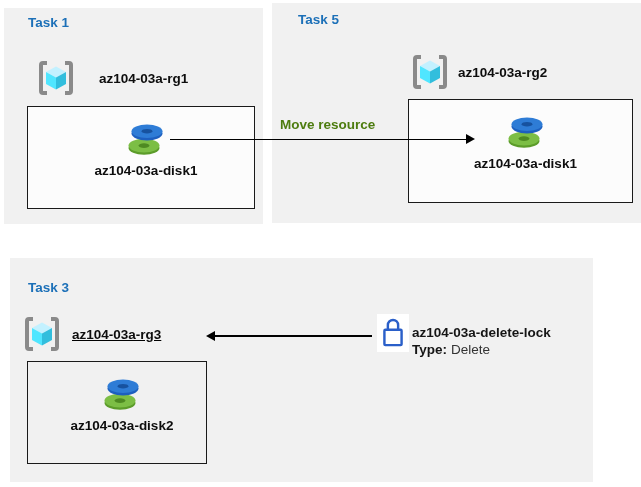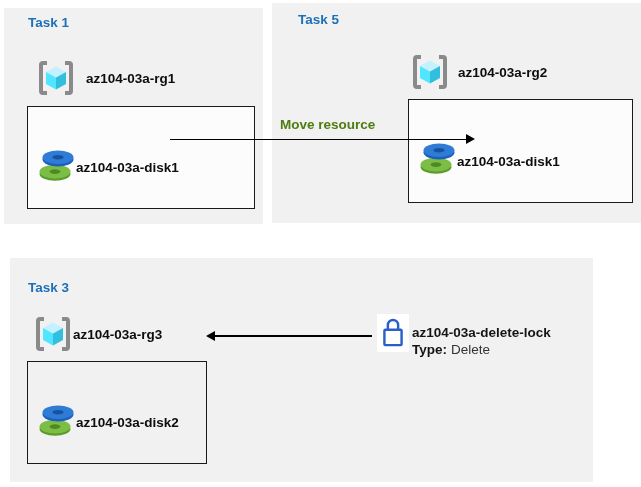--- a/index.html
+++ b/index.html
@@ -6,21 +6,21 @@
   body{
     width:641px;height:487px;position:relative;background:#ffffff;
     font-family:"Liberation Sans", sans-serif;overflow:hidden;
   }
   .panel{position:absolute;background:#F1F1F1;}
   .panel-title{position:absolute;font-weight:bold;font-size:13.5px;color:#1C70B8;}
   .rg-row{position:absolute;display:flex;align-items:center;}
   .rg-label{font-weight:bold;font-size:13.5px;color:#0d0d0d;white-space:nowrap;}
   .resource-box{
     position:absolute;border:1.5px solid #1a1a1a;box-sizing:border-box;
-    display:flex;flex-direction:row;align-items:center;padding-top:14px;padding-left:10px;
+    display:flex;flex-direction:column;align-items:center;padding-top:14px;padding-left:10px;
   }
   .resource-box.white{background:#FCFCFC;}
   .res-label{font-weight:bold;font-size:13.5px;color:#0d0d0d;margin-top:6px;white-space:nowrap;}
   .arrow-line{position:absolute;height:1.5px;background:#000;}
   .arrow-head-right{
     position:absolute;width:0;height:0;
     border-top:5px solid transparent;border-bottom:5px solid transparent;
     border-left:9px solid #000;
   }
   .arrow-head-left{
@@ -38,21 +38,21 @@
   .lock-type-label{font-weight:bold;}
   .lock-type-value{margin-left:4px;font-weight:normal;color:#333;}
   svg{display:block;}
 </style>
 </head>
 <body>
 
 <div class="panel" style="left:4px;top:8px;width:259px;height:216px;">
   <div class="panel-title" style="left:24px;top:7px;">Task 1</div>
 
-  <div class="rg-row" style="left:32px;top:52px;gap:10px;">
+  <div class="rg-row" style="left:32px;top:52px;gap:23px;">
     <svg width="40" height="36" viewBox="0 0 40 36">
       <path d="M11 3 H7 Q5 3 5 5 V31 Q5 33 7 33 H11" fill="none" stroke="#8A8A8A" stroke-width="4"></path>
       <path d="M29 3 H33 Q35 3 35 5 V31 Q35 33 33 33 H29" fill="none" stroke="#8A8A8A" stroke-width="4"></path>
       <polygon points="20,6.5 30,12 20,17.5 10,12" fill="#C3F1FF"></polygon>
       <polygon points="10,12 20,17.5 20,29.5 10,24" fill="#50E6FF"></polygon>
       <polygon points="30,12 20,17.5 20,29.5 30,24" fill="#32BEDD"></polygon>
     </svg>
     <span class="rg-label">az104-03a-rg1</span>
   </div>
 
@@ -92,21 +92,21 @@
       <ellipse cx="20" cy="10.2" rx="15.5" ry="6.8" fill="#2E7CD6"></ellipse>
       <ellipse cx="20" cy="10.2" rx="5.4" ry="2.3" fill="#17529F"></ellipse>
     </svg>
     <div class="res-label">az104-03a-disk1</div>
   </div>
 </div>
 
 <div class="panel" style="left:10px;top:258px;width:583px;height:224px;">
   <div class="panel-title" style="left:18px;top:22px;">Task 3</div>
 
-  <div class="rg-row" style="left:23px;top:58px;">
+  <div class="rg-row" style="left:12px;top:58px;gap:10px;text-decoration:underline;">
     <svg width="40" height="36" viewBox="0 0 40 36">
       <path d="M11 3 H7 Q5 3 5 5 V31 Q5 33 7 33 H11" fill="none" stroke="#8A8A8A" stroke-width="4"></path>
       <path d="M29 3 H33 Q35 3 35 5 V31 Q35 33 33 33 H29" fill="none" stroke="#8A8A8A" stroke-width="4"></path>
       <polygon points="20,6.5 30,12 20,17.5 10,12" fill="#C3F1FF"></polygon>
       <polygon points="10,12 20,17.5 20,29.5 10,24" fill="#50E6FF"></polygon>
       <polygon points="30,12 20,17.5 20,29.5 30,24" fill="#32BEDD"></polygon>
     </svg>
     <span class="rg-label">az104-03a-rg3</span>
   </div>
 

